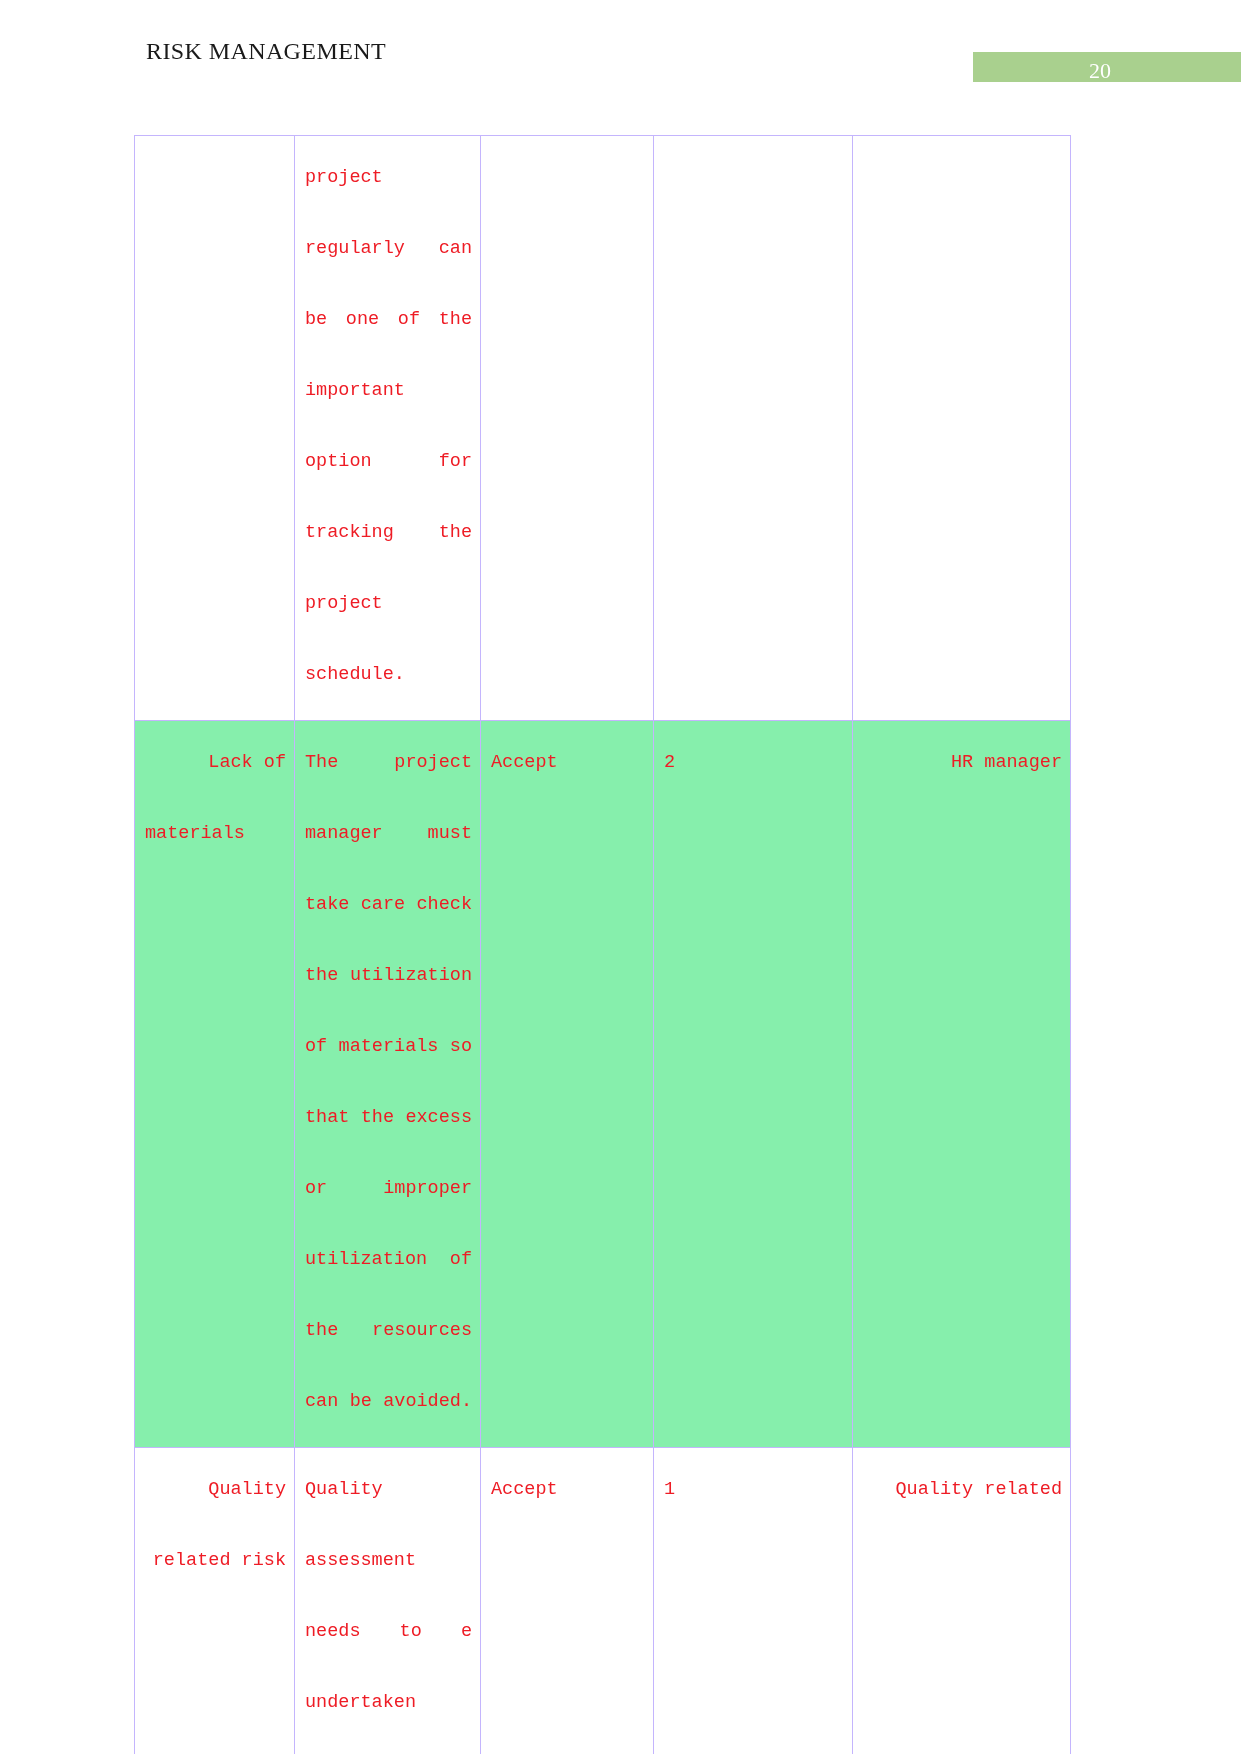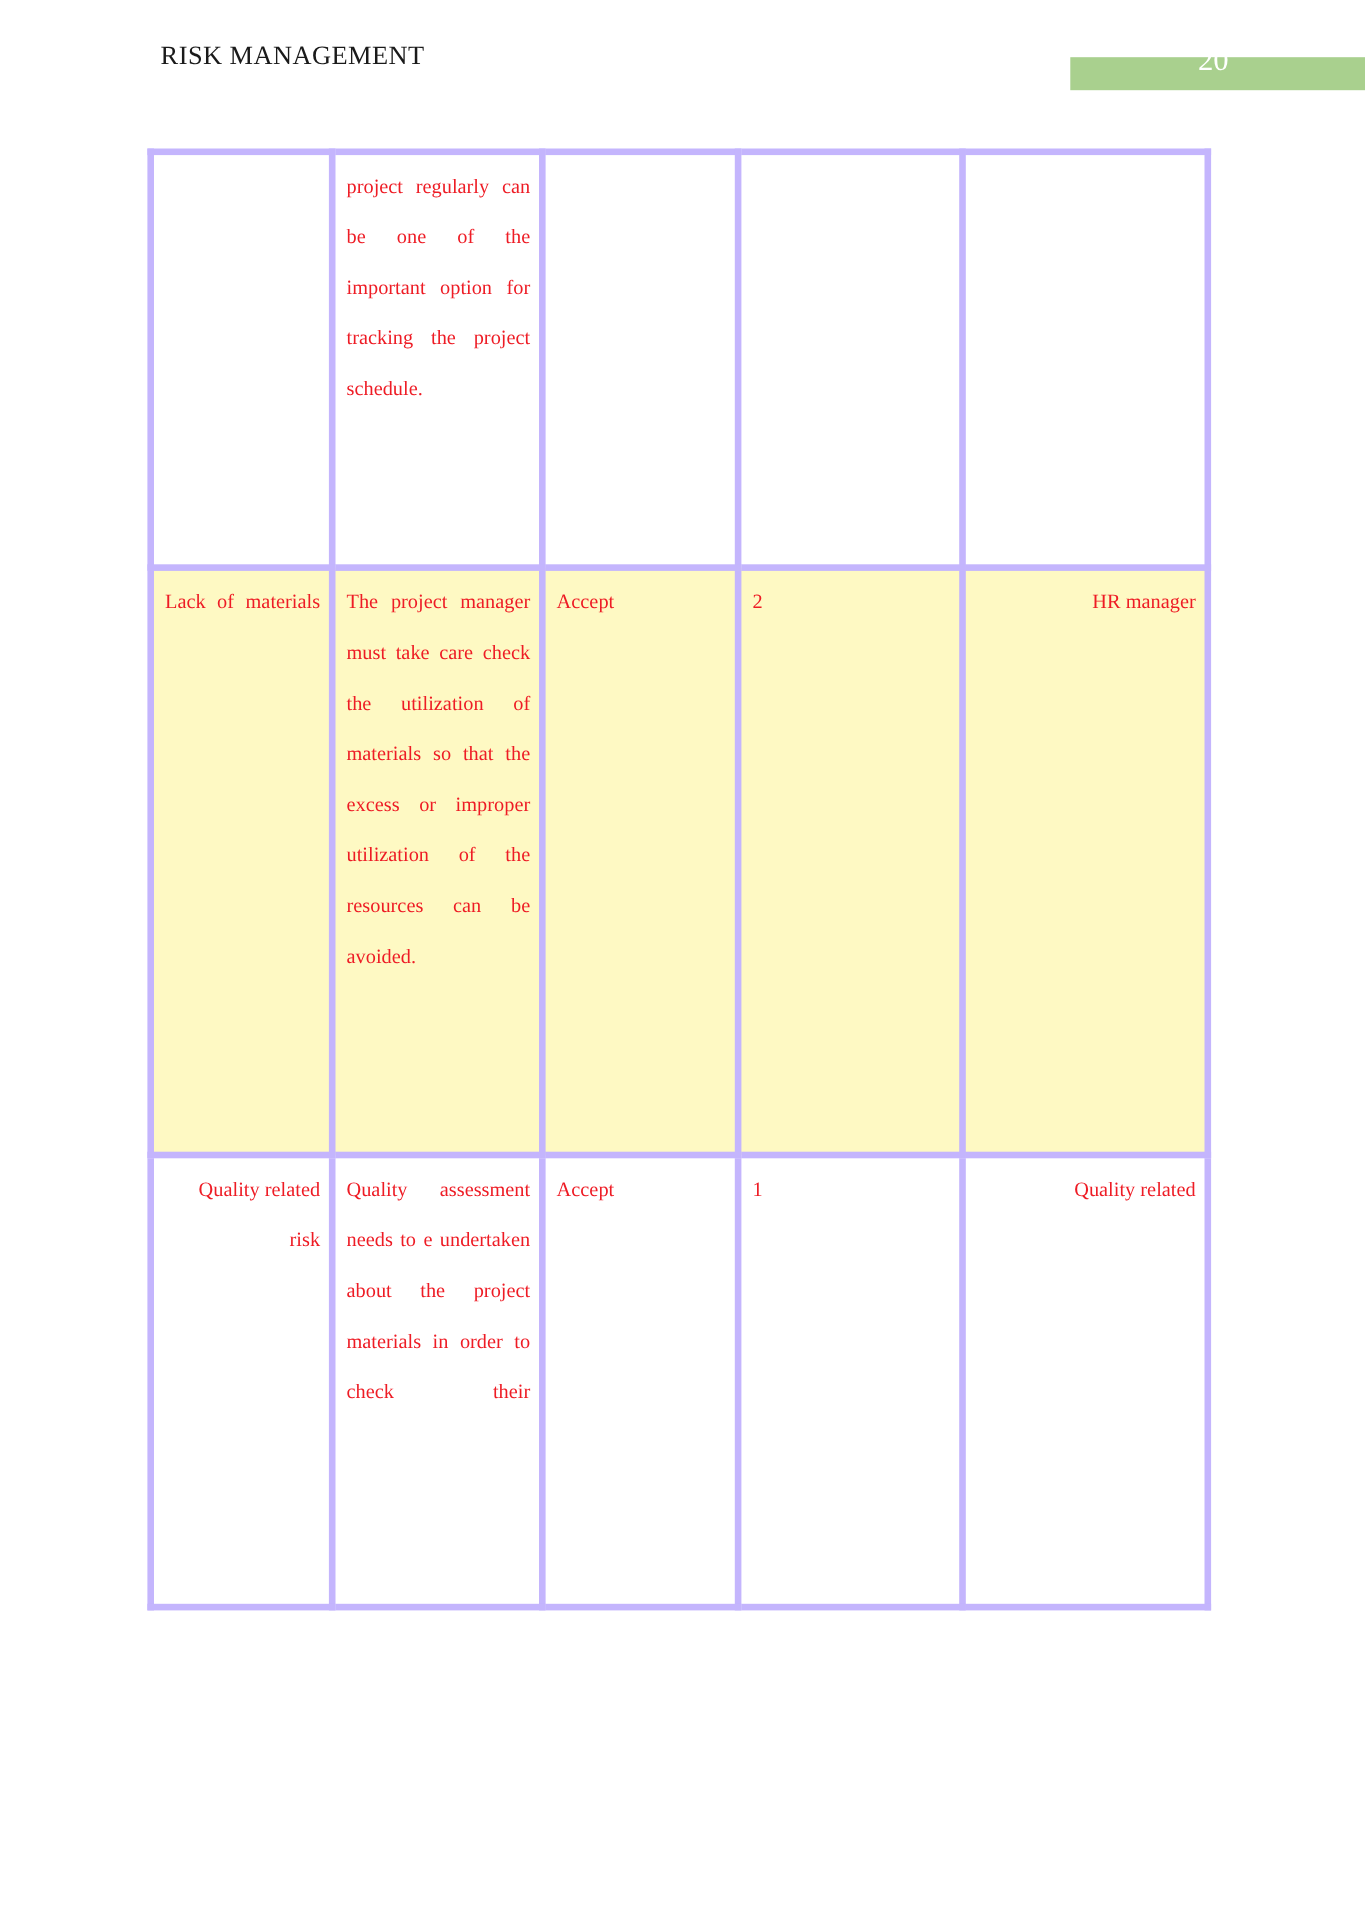--- a/index.html
+++ b/index.html
@@ -43,57 +43,57 @@
     position: absolute;
     left: 973px;
     top: 52px;
     width: 268px;
     height: 30px;
     background: #a9d08e;
   }
   .page-number-text {
     position: absolute;
     left: 1089px;
-    top: 43px;
-    font-size: 28px;
+    top: 58px;
+    font-size: 22px;
     color: #ffffff;
     line-height: 26px;
   }
 
   
   .table-wrap {
     position: absolute;
     left: 134px;
     top: 135px;
     width: 841px;
   }
   table.risk-table {
     border-collapse: collapse;
     table-layout: fixed;
     width: 841px;
   }
   table.risk-table td {
-    border: 6px solid #c4b5fd;
+    border: 1px solid #c4b5fd;
     vertical-align: top;
     padding: 6px 8px 10px 10px;
     font-size: 18.5px;
-    line-height: 46px;
+    line-height: 71px;
     color: #ee1c25;
-    font-family: Liberation Serif, serif;
+    font-family: Liberation Mono, monospace;
   }
   td.c1 { width: 141px; text-align: right; }
   td.c2 { width: 167px; }
   td.c3 { width: 154px; }
   td.c4 { width: 180px; }
   td.c5 { width: 199px; text-align: right; }
 
   .just { text-align: justify; text-align-last: justify; }
   .left { text-align: left; }
 
-  tr.shaded td { background: #fef9c3; }
+  tr.shaded td { background: #86efac; }
   tr.plain td  { background: #ffffff; }
 
   
   tr.row-continued td { height: 356px; }
   tr.row-lack td { height: 512px; }
   tr.row-quality td { height: 389px; }
 </style>
 </head>
 <body>
 

